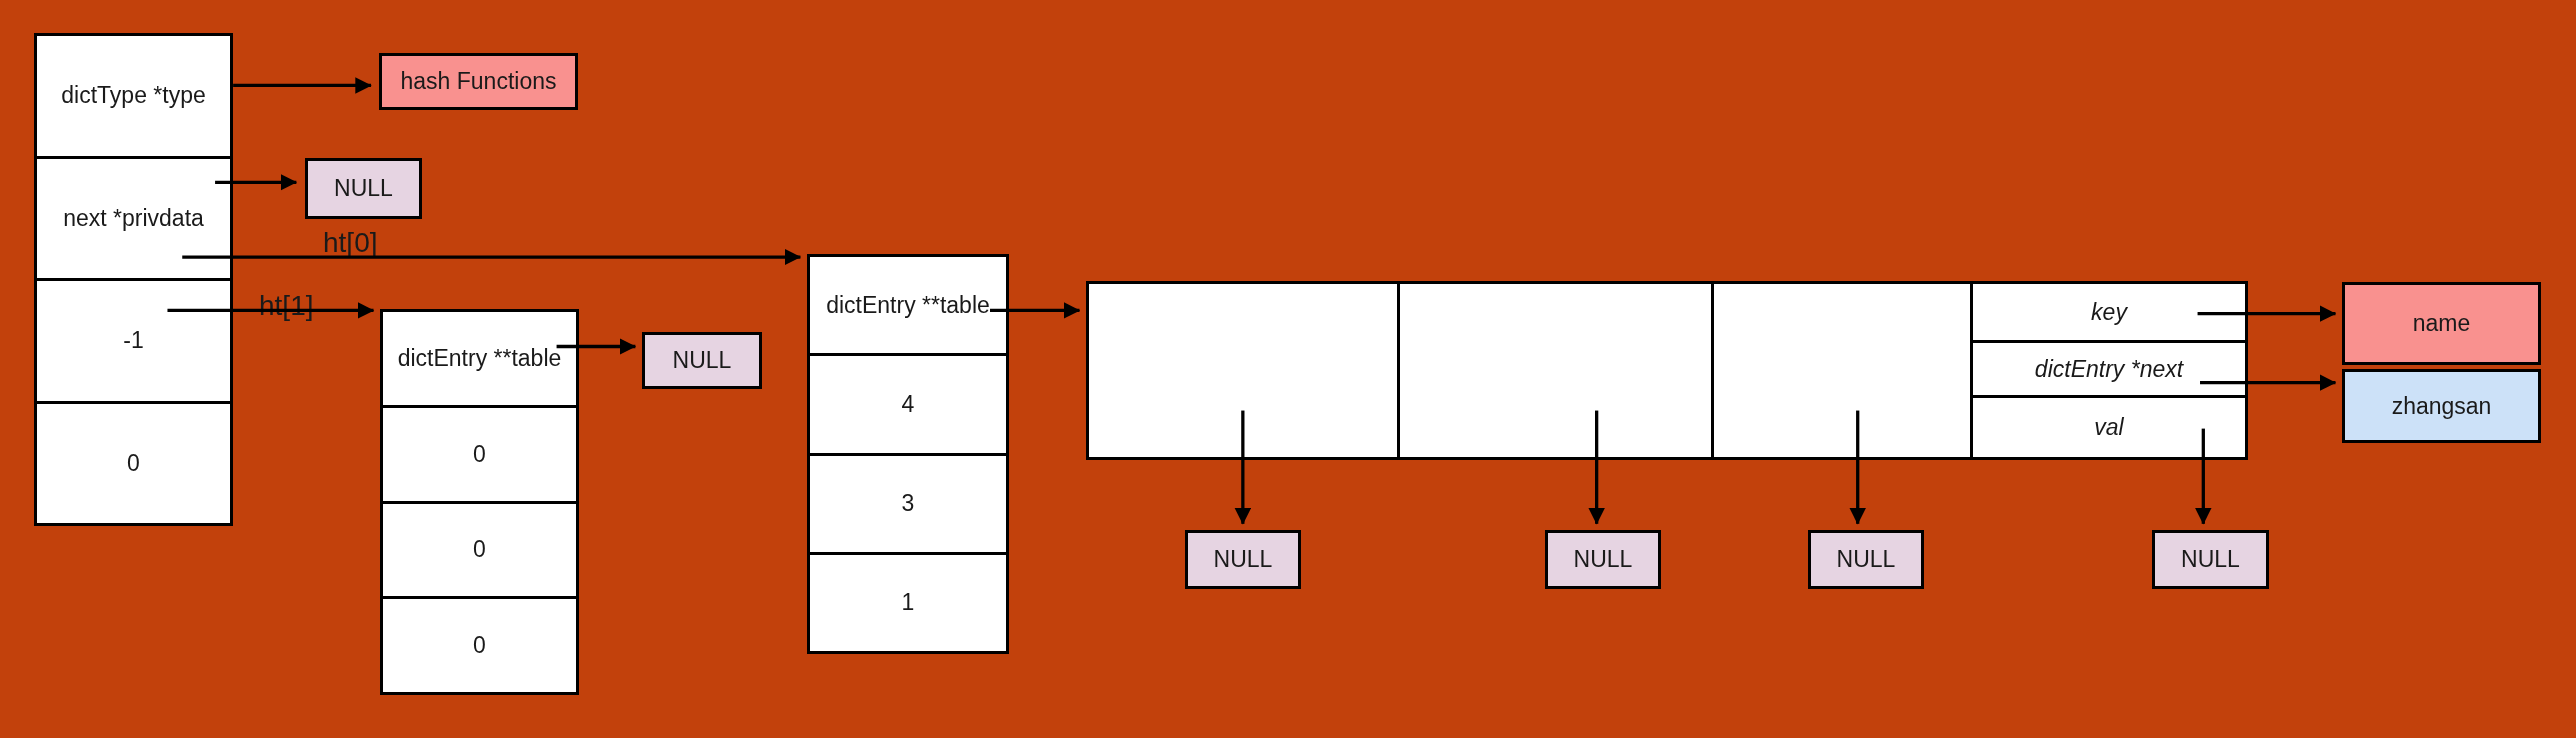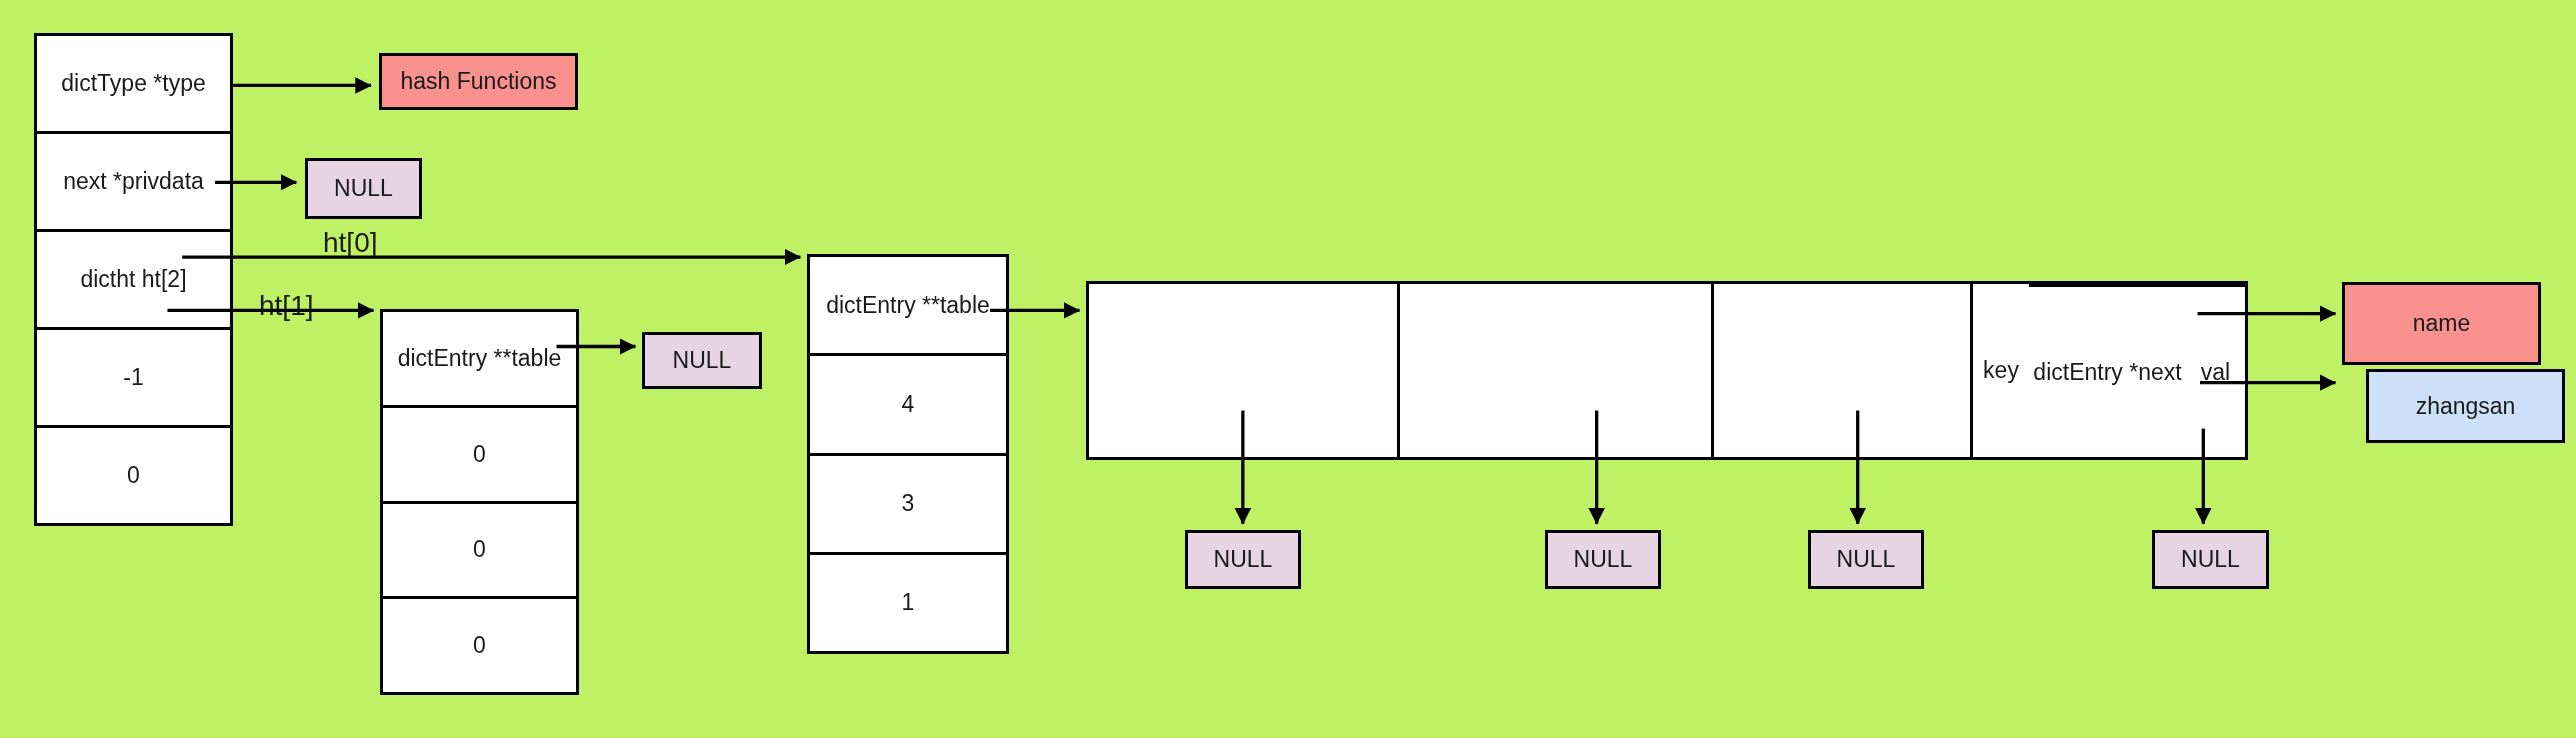--- a/index.html
+++ b/index.html
@@ -1,32 +1,32 @@
 <!DOCTYPE html>
 <html style="font-size:13px"><head>
 <meta charset="utf-8">
 <style>
   html,body{margin:0;padding:0;background:#fff;}
   .canvas{
-    position:relative;width:2576px;height:739px;background:#bef264;
+    position:relative;width:2576px;height:739px;background:#c2410c;
     font-family:"Liberation Sans",sans-serif;color:#1a1a1a;overflow:hidden;
   }
   .tbl{
     position:absolute;border:3.3px solid #000;background:#fff;
     display:flex;flex-direction:column;box-sizing:border-box;
   }
   .cell{
     flex:1;display:flex;align-items:center;justify-content:center;
     font-size:23px;white-space:nowrap;
   }
   .cell + .cell{border-top:3.3px solid #000;}
   .wide{flex-direction:row;}
   .wcol{box-sizing:border-box;height:100%;}
   .wcol + .wcol{border-left:3.3px solid #000;}
-  .entrycol{display:flex;flex-direction:row;flex:1;}
+  .entrycol{display:flex;flex-direction:column;flex:1;font-style:italic;}
   .wrow{display:flex;align-items:center;justify-content:center;font-size:23px;white-space:nowrap;}
   .wrow + .wrow{border-top:3.3px solid #000;}
   .box{
     position:absolute;border:3.3px solid #000;box-sizing:border-box;
     display:flex;align-items:center;justify-content:center;
     font-size:23px;white-space:nowrap;
   }
   .lbl{position:absolute;font-size:28px;white-space:nowrap;}
   .arrows{position:absolute;left:0;top:0;z-index:5;pointer-events:none;}
   .boxlayer{position:absolute;left:0;top:0;z-index:1;}
@@ -34,21 +34,20 @@
 </head>
 <body>
 
 <div class="canvas">
 
   <div class="boxlayer">
 
     <div class="tbl" style="left:34px;top:33px;width:199px;height:493px">
       <div class="cell">dictType *type</div>
       <div class="cell">next *privdata</div>
-      <div class="cell">dictht ht[2]</div>
       <div class="cell">-1</div>
       <div class="cell">0</div>
     </div>
 
     <div class="box" style="left: 379px; top: 53px; width: 199px; height: 57px; background-color: rgb(249, 145, 143);">hash Functions</div>
 
     <div class="box" style="left: 305px; top: 158px; width: 117px; height: 61px; background-color: rgb(230, 212, 226);">NULL</div>
 
     <div class="lbl" style="left:323px;top:227px">ht[0]</div>
     <div class="lbl" style="left:259px;top:290px">ht[1]</div>
@@ -79,21 +78,21 @@
         <div class="wrow" style="flex:0 0 59px">val</div>
       </div>
     </div>
 
     <div class="box" style="left: 1185px; top: 530px; width: 116px; height: 59px; background-color: rgb(230, 212, 226);">NULL</div>
     <div class="box" style="left: 1545px; top: 530px; width: 116px; height: 59px; background-color: rgb(230, 212, 226);">NULL</div>
     <div class="box" style="left: 1808px; top: 530px; width: 116px; height: 59px; background-color: rgb(230, 212, 226);">NULL</div>
     <div class="box" style="left: 2152px; top: 530px; width: 117px; height: 59px; background-color: rgb(230, 212, 226);">NULL</div>
 
     <div class="box" style="left: 2342px; top: 282px; width: 199px; height: 83px; background-color: rgb(249, 145, 143);">name</div>
-    <div class="box" style="left: 2342px; top: 369px; width: 199px; height: 74px; background-color: rgb(204, 225, 248); margin-left: 24px;">zhangsan</div>
+    <div class="box" style="left: 2342px; top: 369px; width: 199px; height: 74px; background-color: rgb(204, 225, 248);">zhangsan</div>
   </div>
 
   <svg class="arrows" width="2576" height="739" viewBox="0 0 3138 900">
     <defs>
       <marker id="ah" markerWidth="6" markerHeight="6" refX="4.8" refY="2.5" orient="auto" markerUnits="strokeWidth">
         <path d="M0,0 L5,2.5 L0,5 z" fill="#000"></path>
       </marker>
     </defs>
     <line x1="284" y1="104" x2="452" y2="104" stroke="#000" stroke-width="4" marker-end="url(#ah)"></line>
     <line x1="262" y1="222" x2="361" y2="222" stroke="#000" stroke-width="4" marker-end="url(#ah)"></line>

